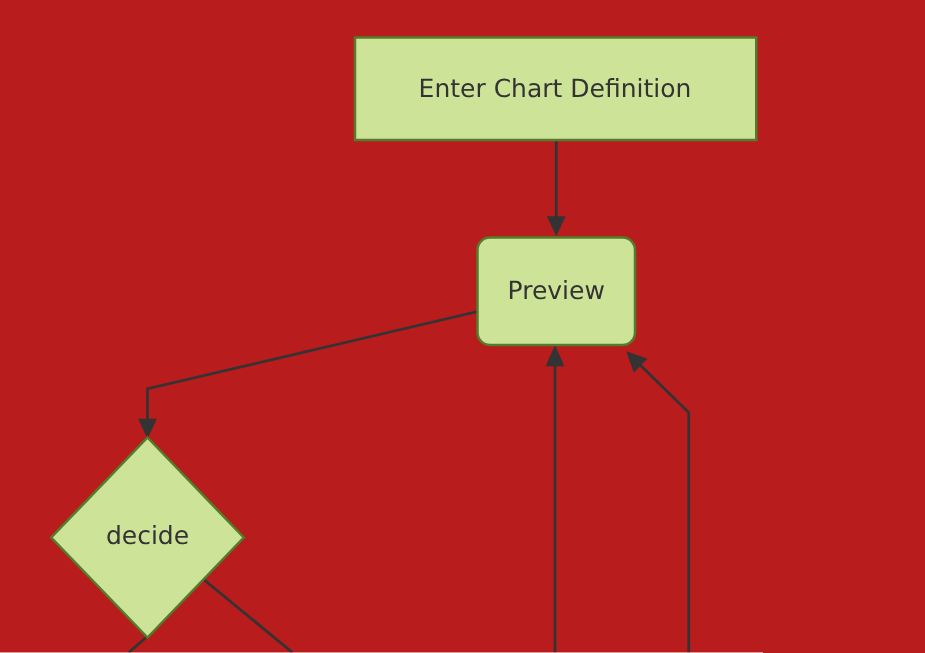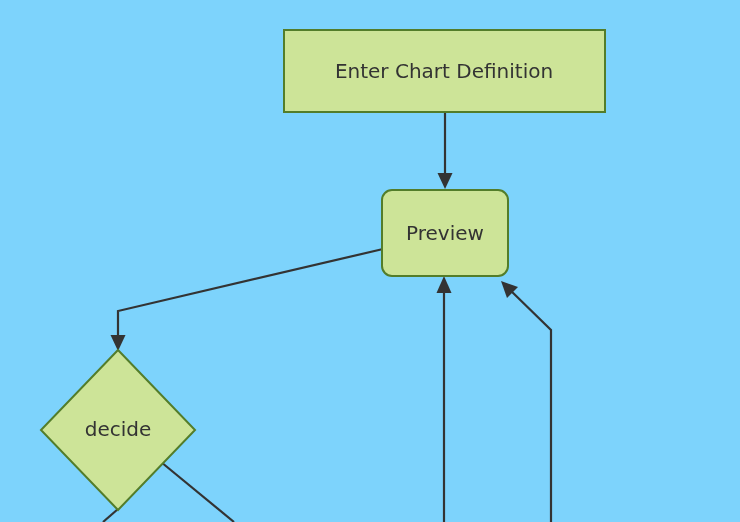--- a/index.html
+++ b/index.html
@@ -7,21 +7,21 @@
     padding: 0;
     background: #ffffff;
   }
   body {
     font-family: "DejaVu Sans", "Liberation Sans", sans-serif;
   }
   #canvas {
     position: relative;
     width: 740px;
     height: 522px;
-    background: #7dd3fc;
+    background: #b91c1c;
     overflow: hidden;
   }
   #flow-svg {
     position: absolute;
     top: 0;
     left: 0;
     width: 740px;
     height: 522px;
     display: block;
   }

